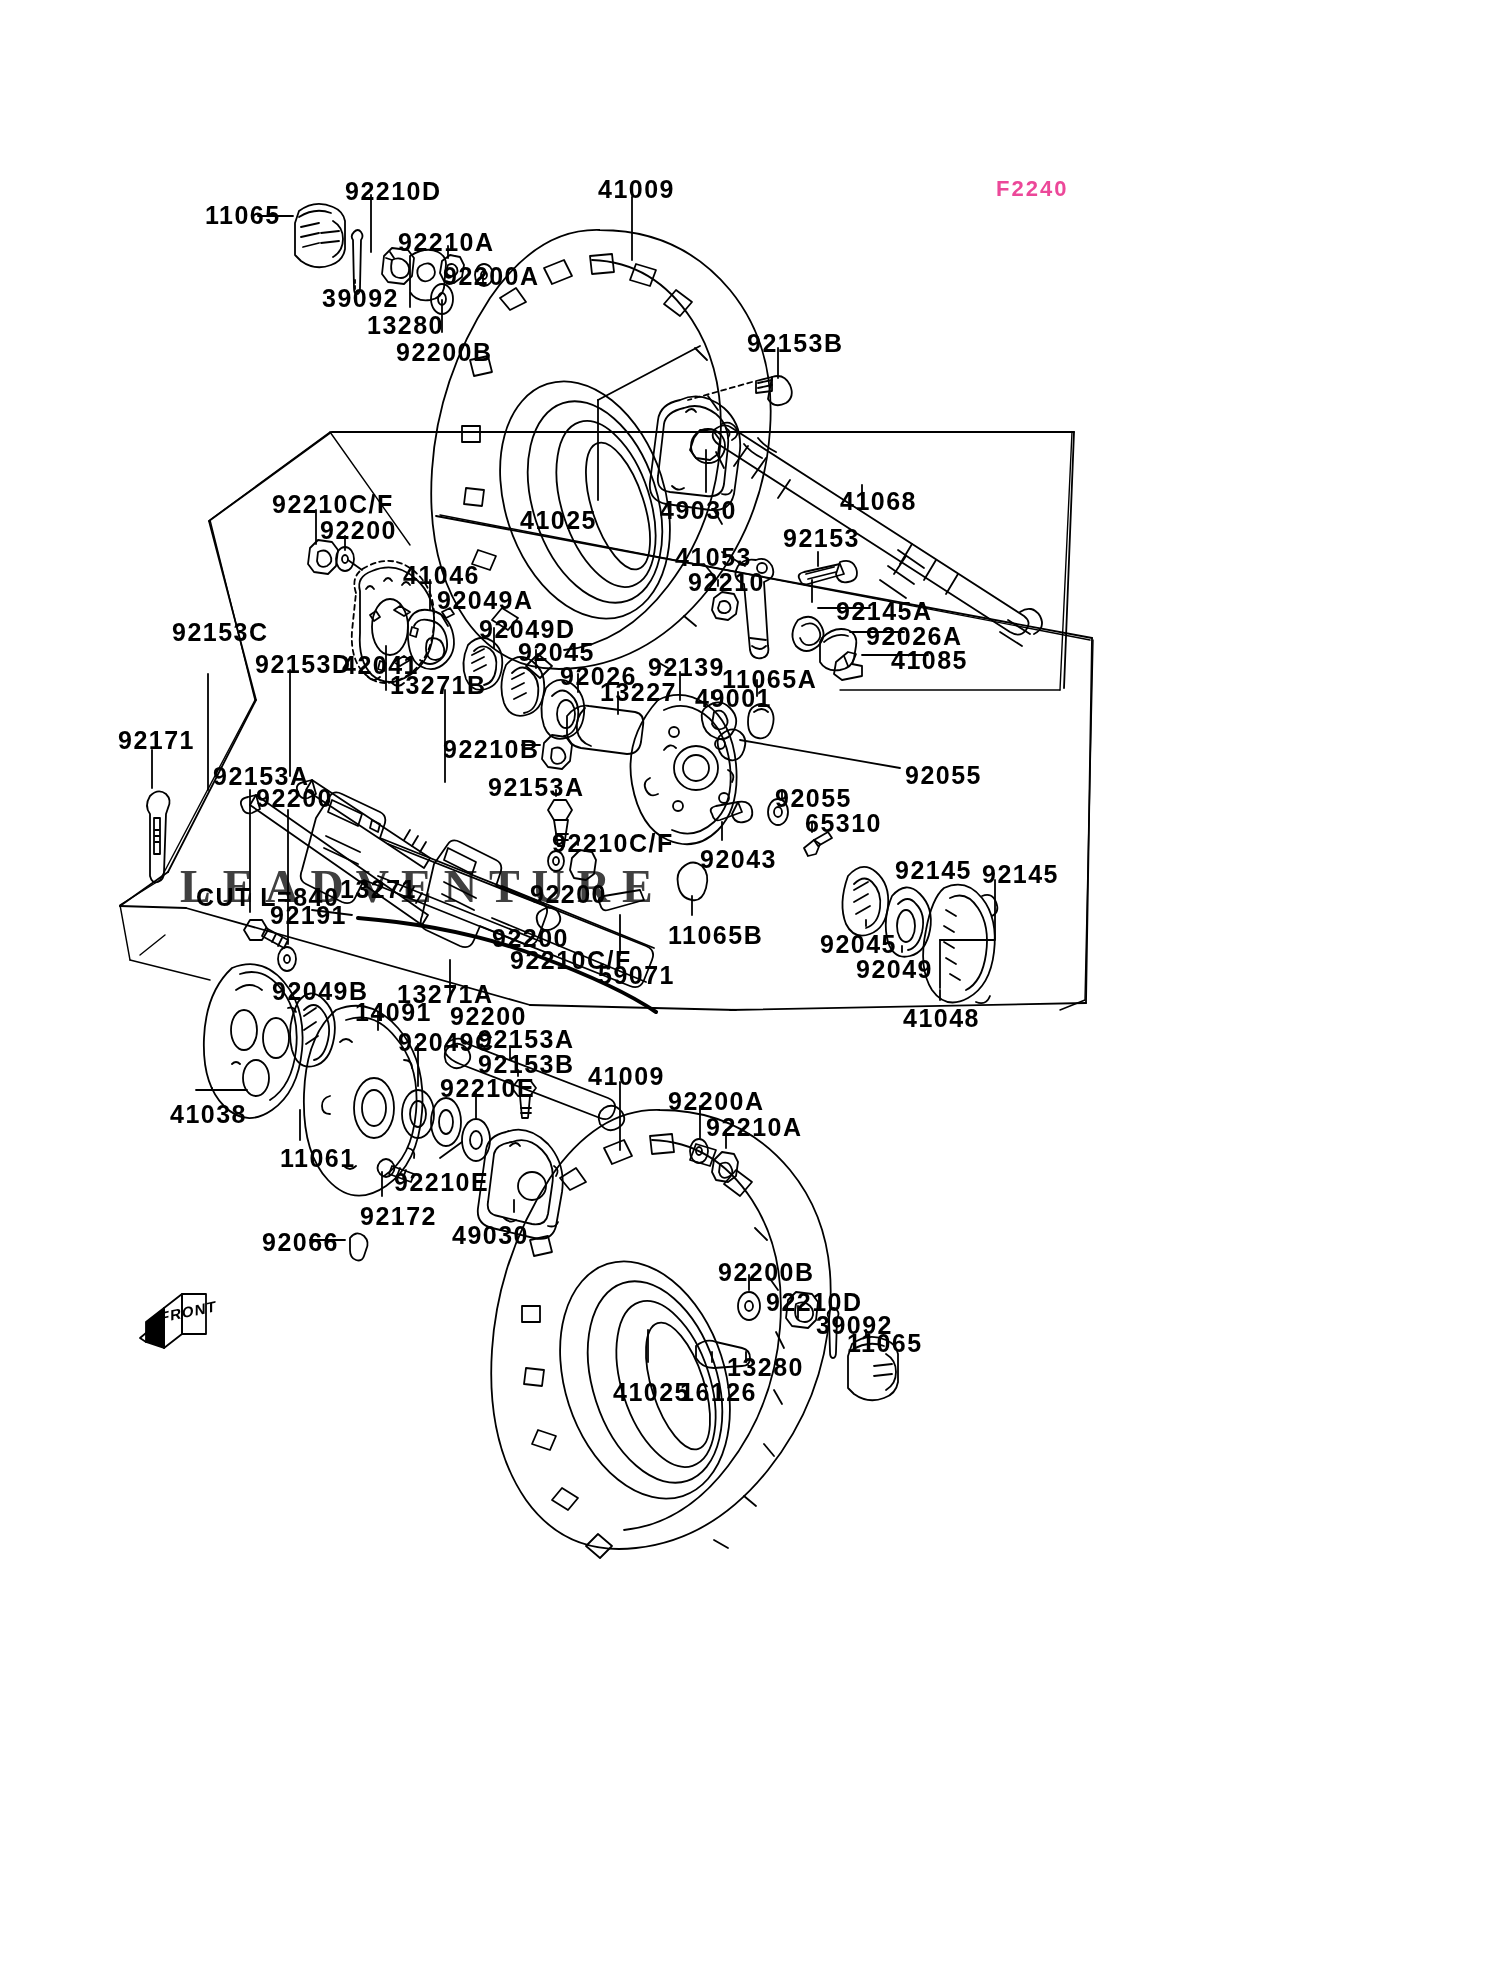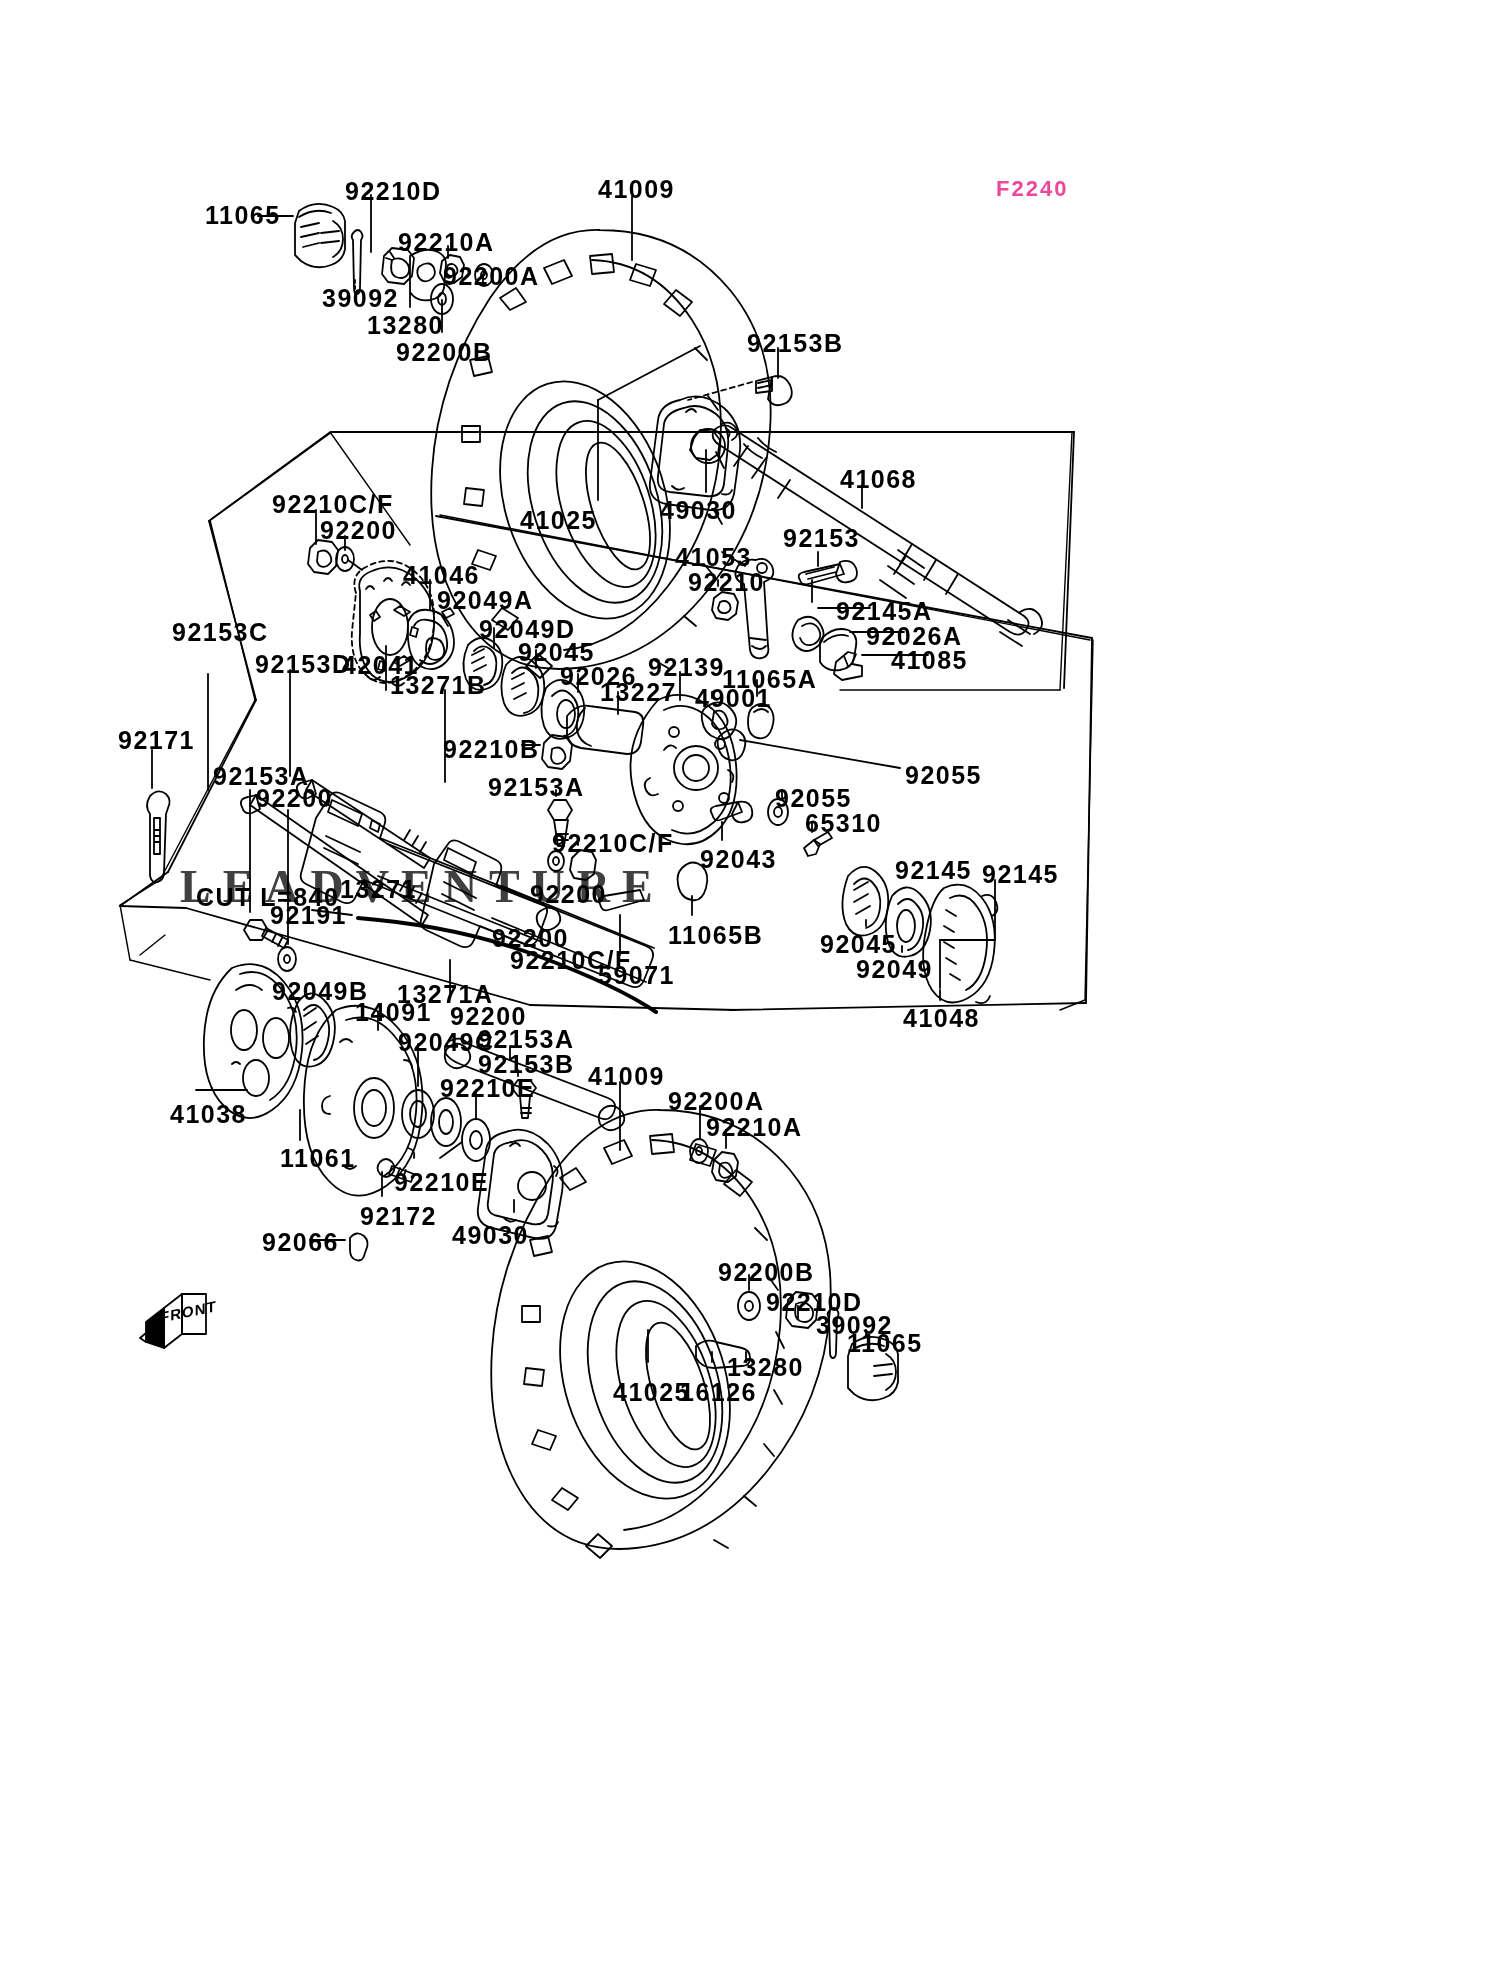--- a/index.html
+++ b/index.html
@@ -660,21 +660,21 @@
   <div id="labels-layer">
       <div class="lbl" style="left: 205px; top: 203px;">11065</div>
       <div class="lbl" style="left: 345px; top: 179px;">92210D</div>
       <div class="lbl" style="left: 398px; top: 230px;">92210A</div>
       <div class="lbl" style="left: 443px; top: 264px;">92200A</div>
       <div class="lbl" style="left: 322px; top: 286px;">39092</div>
       <div class="lbl" style="left: 367px; top: 313px;">13280</div>
       <div class="lbl" style="left: 396px; top: 340px;">92200B</div>
       <div class="lbl" style="left: 598px; top: 177px;">41009</div>
       <div class="lbl" style="left: 747px; top: 331px;">92153B</div>
-      <div class="lbl" style="left: 840px; top: 467px;">41068</div>
+      <div class="lbl" style="left: 840px; top: 489px;">41068</div>
       <div class="lbl" style="left: 520px; top: 508px;">41025</div>
       <div class="lbl" style="left: 660px; top: 498px;">49030</div>
       <div class="lbl" style="left: 675px; top: 545px;">41053</div>
       <div class="lbl" style="left: 783px; top: 526px;">92153</div>
       <div class="lbl" style="left: 688px; top: 570px;">92210</div>
       <div class="lbl" style="left: 836px; top: 599px;">92145A</div>
       <div class="lbl" style="left: 866px; top: 624px;">92026A</div>
       <div class="lbl" style="left: 891px; top: 648px;">41085</div>
       <div class="lbl" style="left: 272px; top: 492px;">92210C/F</div>
       <div class="lbl" style="left: 320px; top: 518px;">92200</div>

